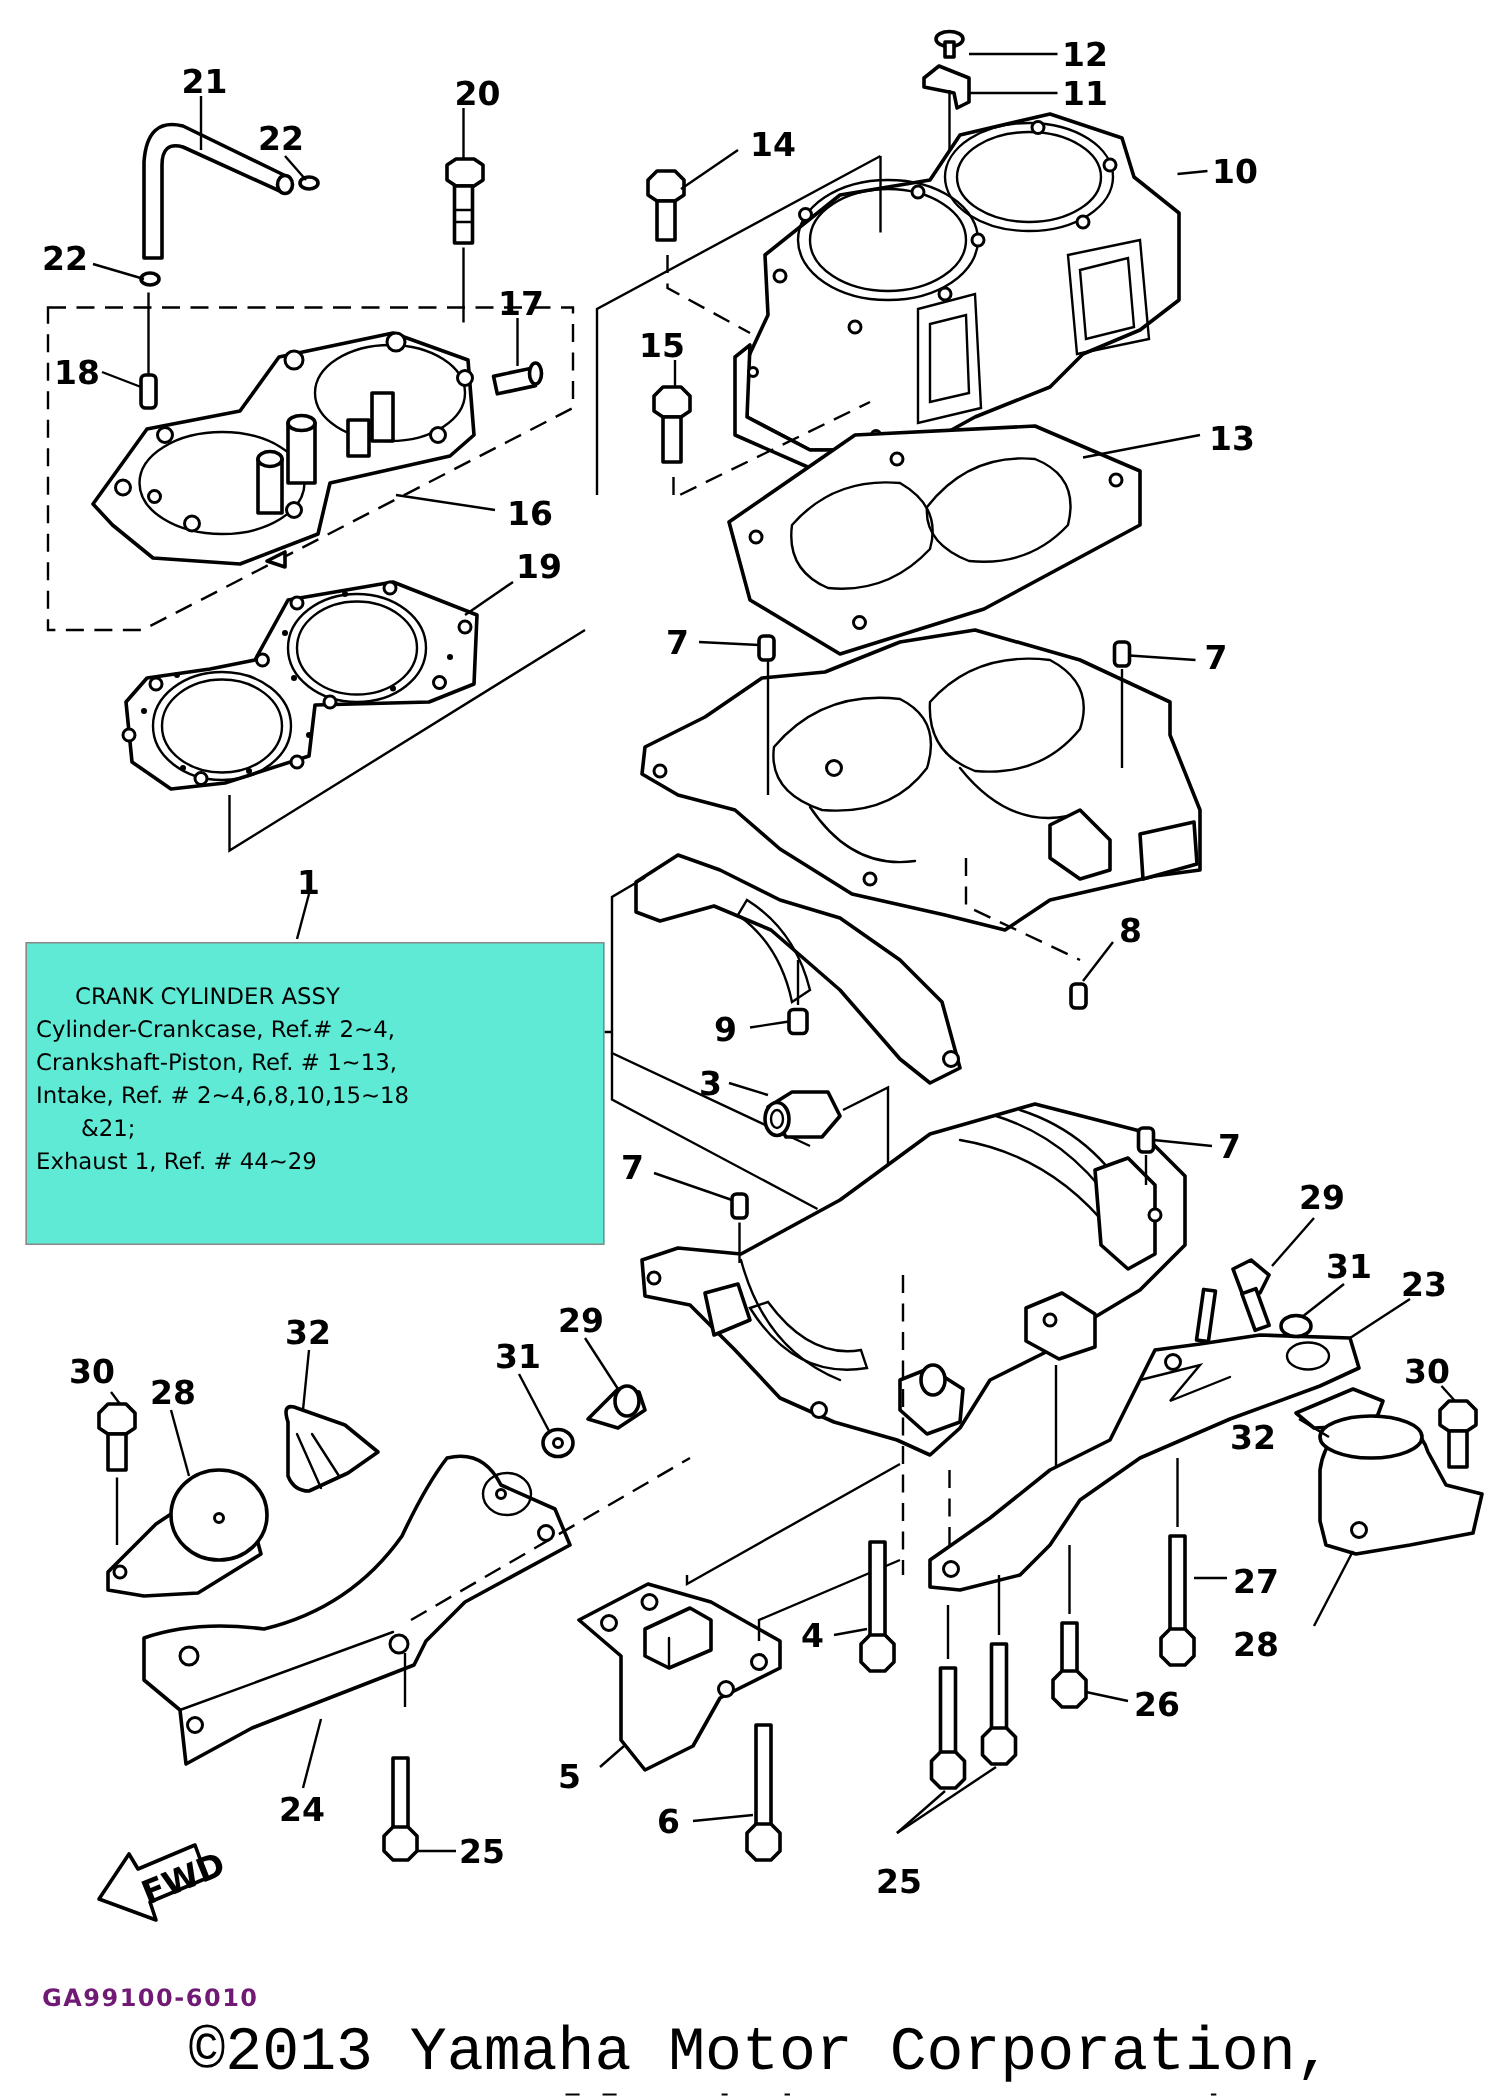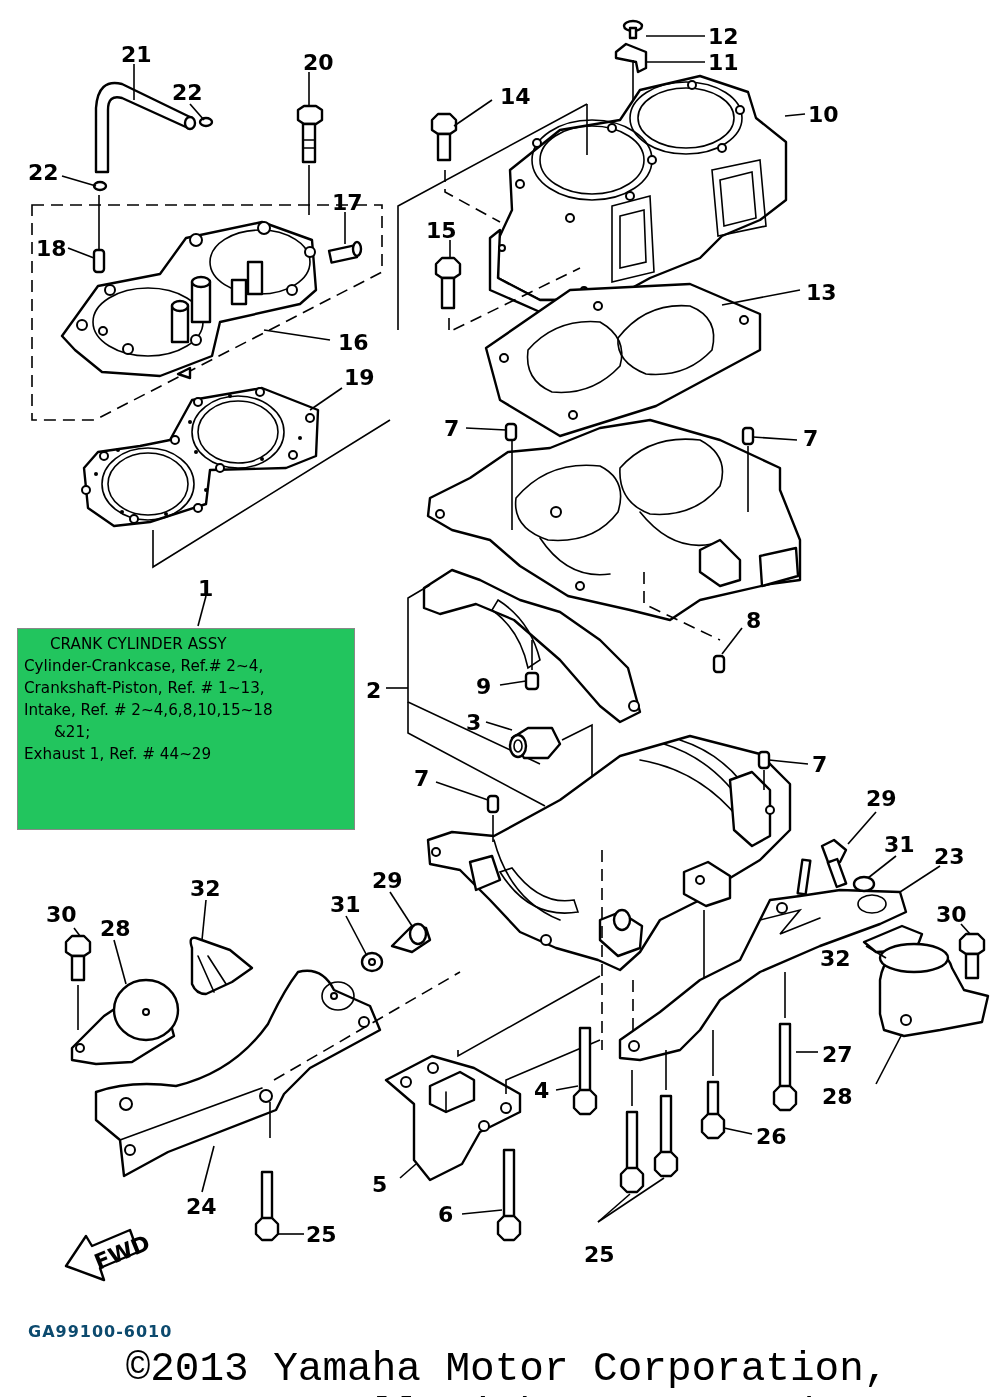--- a/index.html
+++ b/index.html
@@ -6,30 +6,30 @@
   body { width: 1000px; height: 1397px; position: relative; overflow: hidden; font-family: "Liberation Sans", sans-serif; }
   #diagram { position: absolute; left: 0; top: 0; width: 1000px; height: 1397px; }
   .part { fill: #ffffff; stroke: #000; stroke-width: 2.4; stroke-linejoin: round; stroke-linecap: round; }
   .thin { fill: none; stroke: #000; stroke-width: 1.6; stroke-linecap: round; }
   .leader { fill: none; stroke: #000; stroke-width: 1.6; }
   .dash { fill: none; stroke: #000; stroke-width: 1.6; stroke-dasharray: 12 7; }
   .callout { font-family: "DejaVu Sans", sans-serif; font-size: 22px; font-weight: bold; fill: #000; }
   .hole { fill: #fff; stroke: #000; stroke-width: 2; }
   .dot { fill: #000; }
   #assy-box {
-    position: absolute; left: 17px; top: 628px; width: 338px; height: 202px;
-    border: 1.5px solid #888; background: #22c55e; box-sizing: border-box;
-    padding: 4px 0 0 6px;
+    position: absolute; left: 17px; top: 628px; width: 386px; height: 202px;
+    border: 1.5px solid #888; background: #5eead4; box-sizing: border-box;
+    padding: 24px 0 0 6px;
     font-family: "DejaVu Sans", sans-serif; font-size: 15.2px; line-height: 22px; color: #000;
   }
   #assy-box .title { padding-left: 26px; }
   #assy-box .indent { padding-left: 30px; }
   #diagram-code {
     position: absolute; left: 28px; top: 1322px;
-    font-family: "DejaVu Sans", sans-serif; font-size: 16px; font-weight: bold; letter-spacing: 1px; color: #0c4a6e;
+    font-family: "DejaVu Sans", sans-serif; font-size: 16px; font-weight: bold; letter-spacing: 1px; color: #701a75;
   }
   #copyright {
     position: absolute; left: 42px; top: 1346px; width: 930px; text-align: center;
     font-family: Liberation Mono, monospace; font-size: 41px; color: #000;
   }
 </style>
 </head>
 <body>
 
 <svg id="diagram" viewBox="0 0 1000 1397" xmlns="http://www.w3.org/2000/svg">

